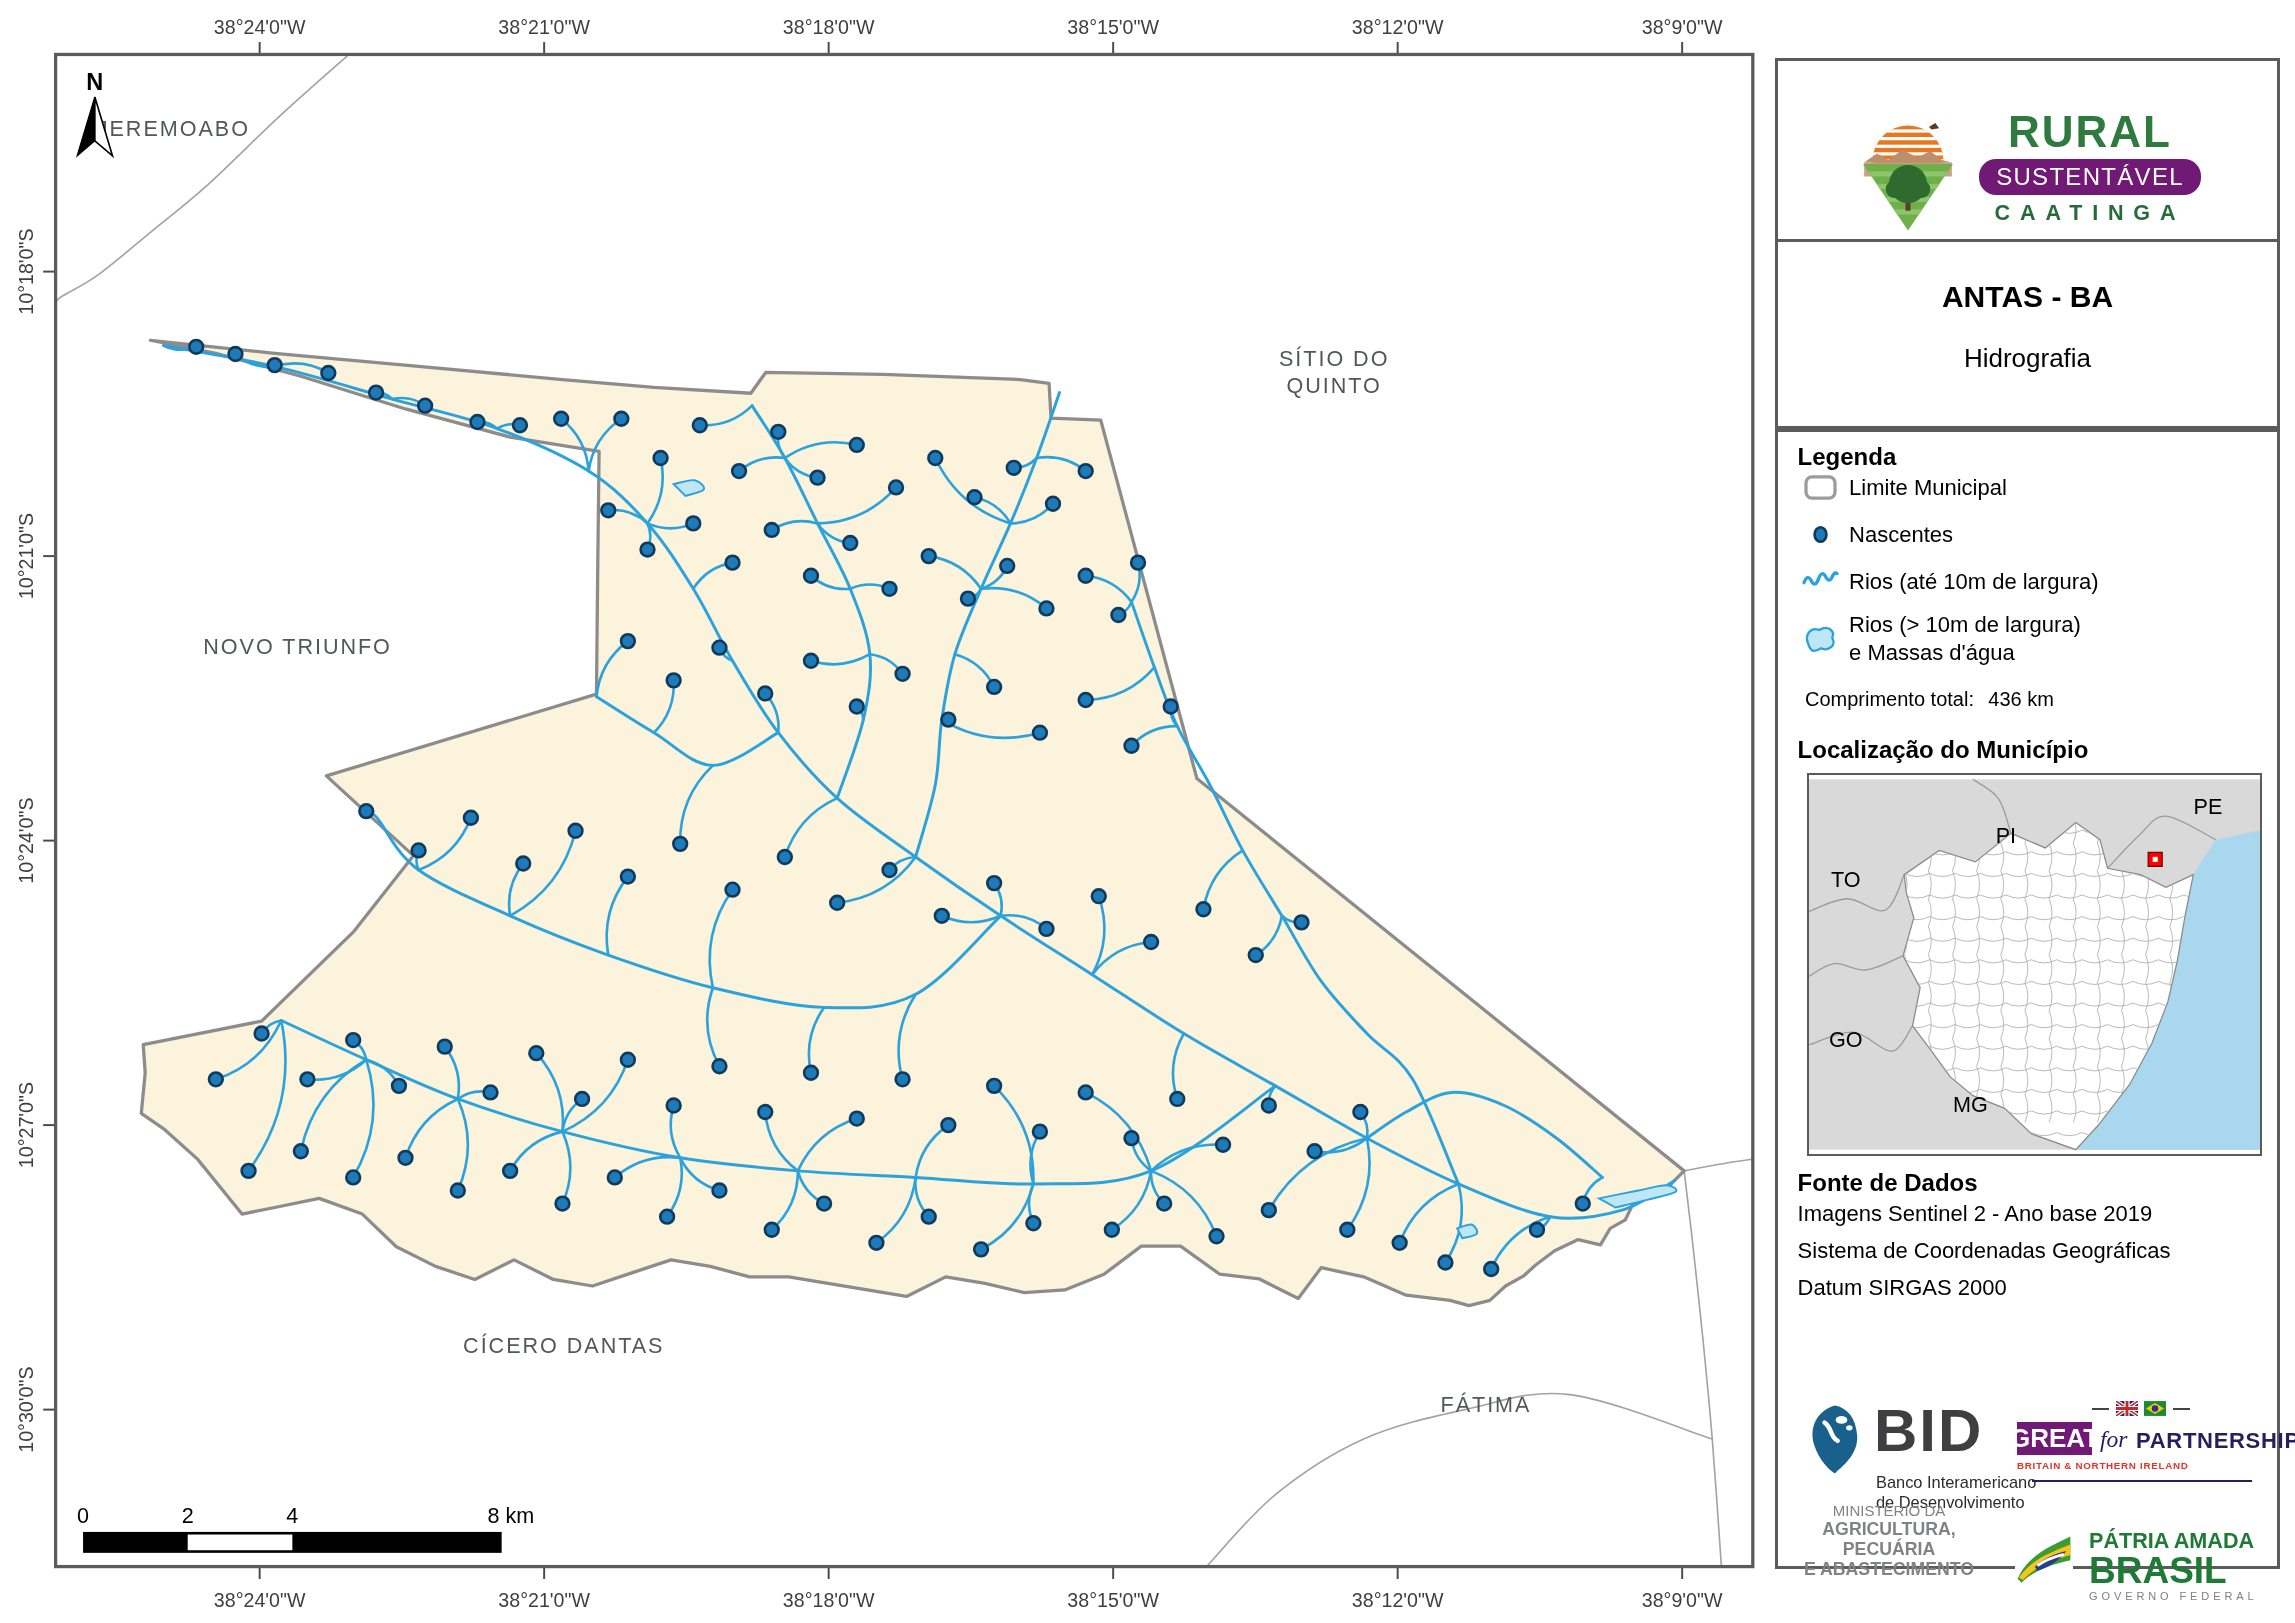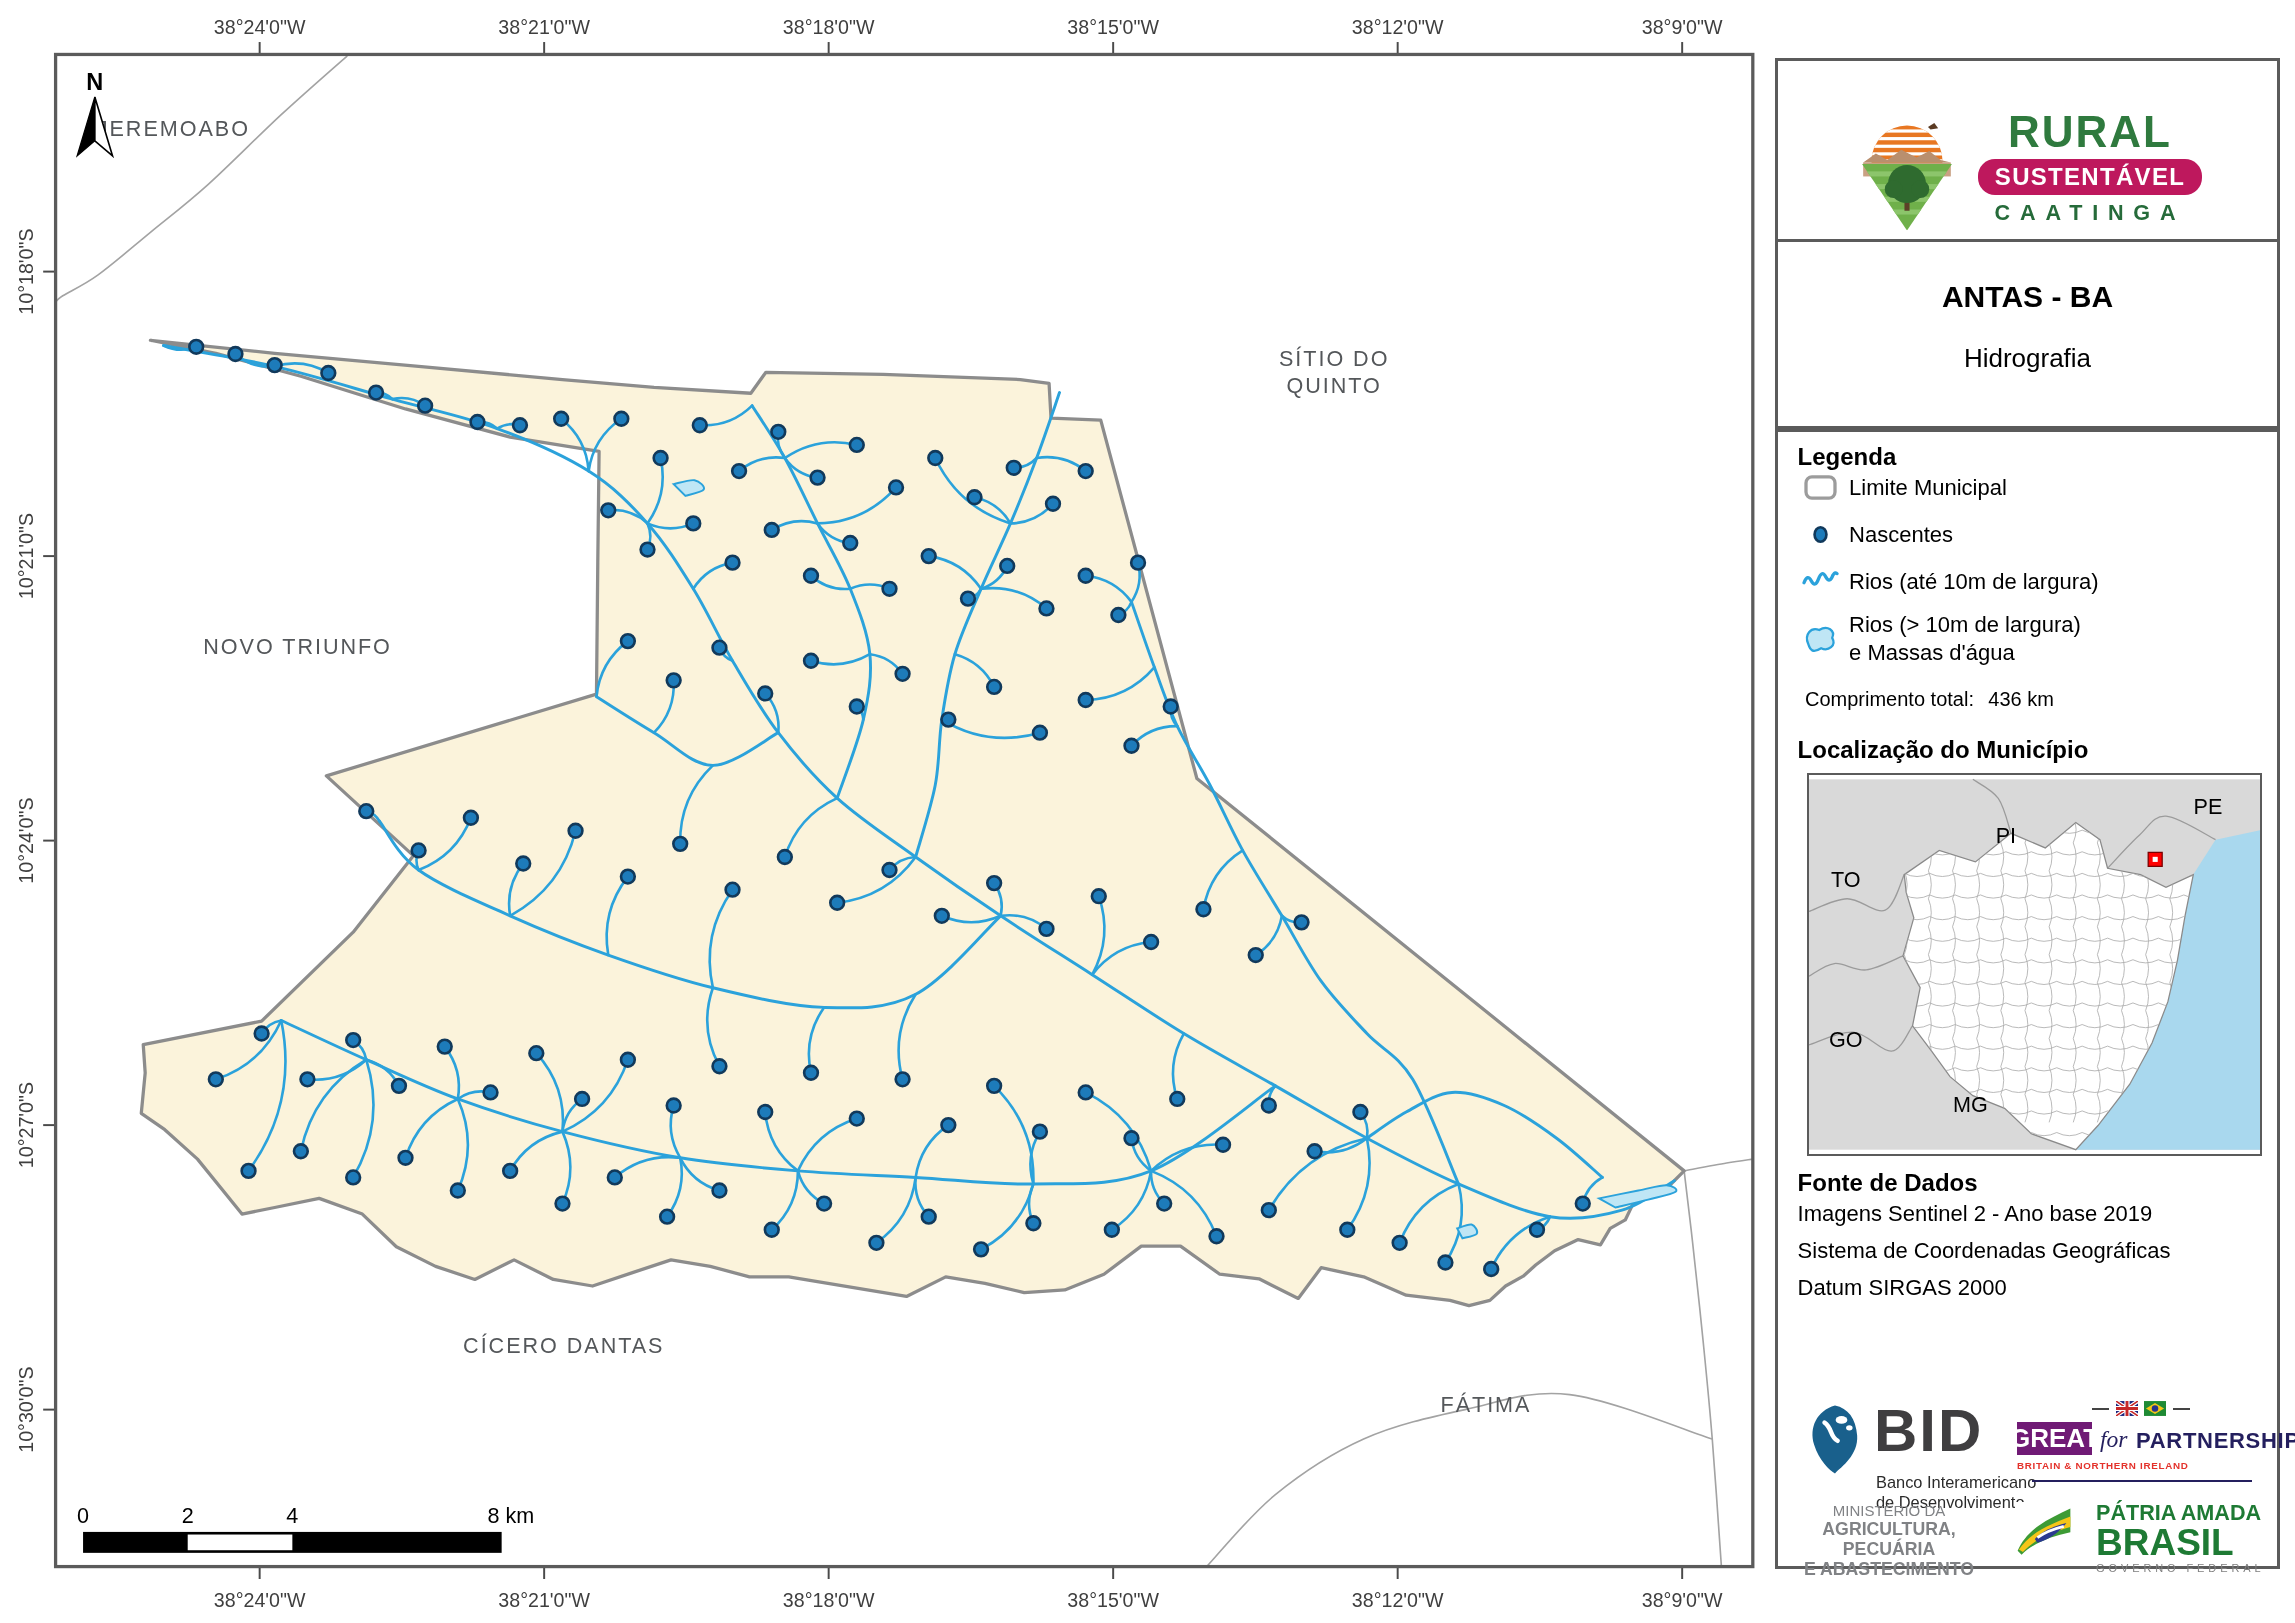--- a/index.html
+++ b/index.html
@@ -4,21 +4,21 @@
 <style>
   html,body{margin:0;padding:0;}
   body{width:2295px;height:1623px;position:relative;background:#fff;font-family:"Liberation Sans",sans-serif;overflow:hidden;}
   #map-layer{position:absolute;left:0;top:0;}
   .box{position:absolute;left:1775px;width:505px;background:#fff;border:3.3px solid #5B5B5B;box-sizing:border-box;}
   #box-logo{top:58px;height:220px;display:flex;align-items:center;justify-content:center;gap:17px;}
   #box-title{top:239px;height:190px;display:flex;flex-direction:column;align-items:center;}
   #box-main{top:429px;height:1140px;}
   .brand-col{display:flex;flex-direction:column;align-items:center;}
   .brand-rural{font-size:44px;font-weight:bold;color:#2F7A3E;letter-spacing:2px;line-height:1;}
-  .brand-pill{margin-top:5.2px;background:#be185d;color:#fff;font-weight:bold;font-size:24px;padding:3.9px 17px;border-radius:17px;letter-spacing:1.3px;}
+  .brand-pill{margin-top:5.2px;background:#701a75;color:#fff;font-weight:normal;font-size:24px;padding:3.9px 17px;border-radius:17px;letter-spacing:1.3px;}
   .brand-caat{margin-top:5.2px;color:#266B3A;font-weight:bold;font-size:21.6px;letter-spacing:9.8px;}
   .map-title{margin-top:38px;font-size:30px;font-weight:bold;color:#000;}
   .map-subtitle{margin-top:29px;font-size:26px;color:#000;}
   .h-section{position:absolute;left:19.6px;font-size:24px;font-weight:bold;color:#000;}
   .legend-row{position:absolute;left:23.6px;display:flex;align-items:center;gap:10.5px;}
   .legend-label{font-size:22px;color:#000;line-height:1.25;}
   .sw{flex:0 0 auto;}
   .comp-row{position:absolute;left:27px;font-size:20px;color:#000;}
   .comp-val{margin-left:14.4px;}
   .fonte-lines{position:absolute;left:19.6px;font-size:22px;color:#000;line-height:37px;}
@@ -33,21 +33,21 @@
   #flags-row{position:absolute;left:314px;top:969px;display:flex;align-items:center;gap:6.5px;}
   .flag-dash{width:17px;height:2px;background:#444;}
   #great-box{position:absolute;left:239px;top:990px;width:75px;height:33px;background:#701a75;color:#fff;font-weight:900;font-size:26px;display:flex;align-items:center;justify-content:center;}
   #great-for{position:absolute;left:322px;top:994px;font-family:"Liberation Serif",serif;font-style:italic;font-size:23.6px;color:#241F5E;}
   #great-part{position:absolute;left:358px;top:996px;font-size:22px;font-weight:800;color:#241F5E;letter-spacing:0.7px;}
   #great-britain{position:absolute;left:239px;top:1028px;font-size:9.8px;font-weight:700;color:#E4322B;letter-spacing:0.7px;}
   #great-rule{position:absolute;left:254px;top:1048px;width:220px;height:2px;background:#241F5E;}
   #ministry{position:absolute;left:13px;top:1070px;width:196px;text-align:center;color:#808285;}
   #ministry .m1{font-size:15px;}
   #ministry .m2,#ministry .m3{font-size:17.7px;font-weight:bold;line-height:20px;}
-  #patria{position:absolute;left:237px;top:1070px;display:flex;gap:23px;}
+  #patria{position:absolute;left:237px;top:1098px;display:flex;gap:16px;}
   #patria .pt-col{display:flex;flex-direction:column;}
   .pt-1{font-size:21.6px;font-weight:800;color:#1E7A34;line-height:22px;}
   .pt-2{font-size:37px;font-weight:800;color:#1E7A34;line-height:37px;}
   .pt-3{font-size:11px;color:#7F7F7F;letter-spacing:3.9px;margin-top:1.3px;}
 </style>
 </head>
 <body>
 
 <svg id="map-layer" width="2295" height="1623" viewBox="0 0 3509 2481" xmlns="http://www.w3.org/2000/svg">
     <rect x="85" y="83" width="2595" height="2312" fill="#fff"></rect>

